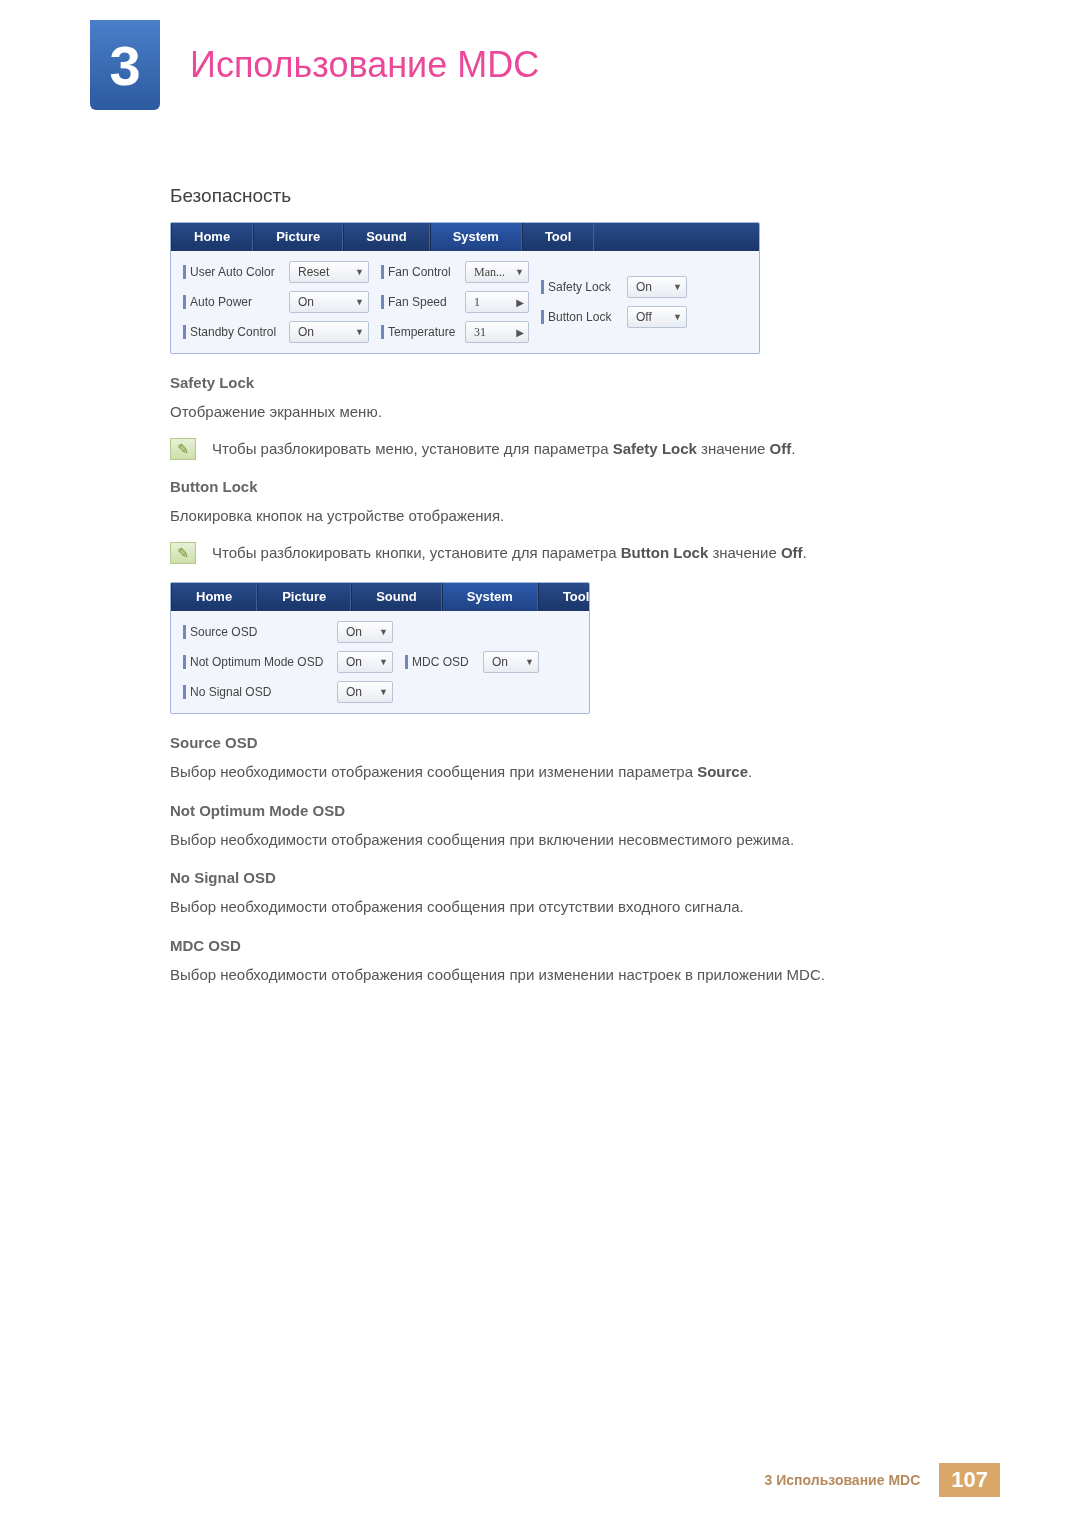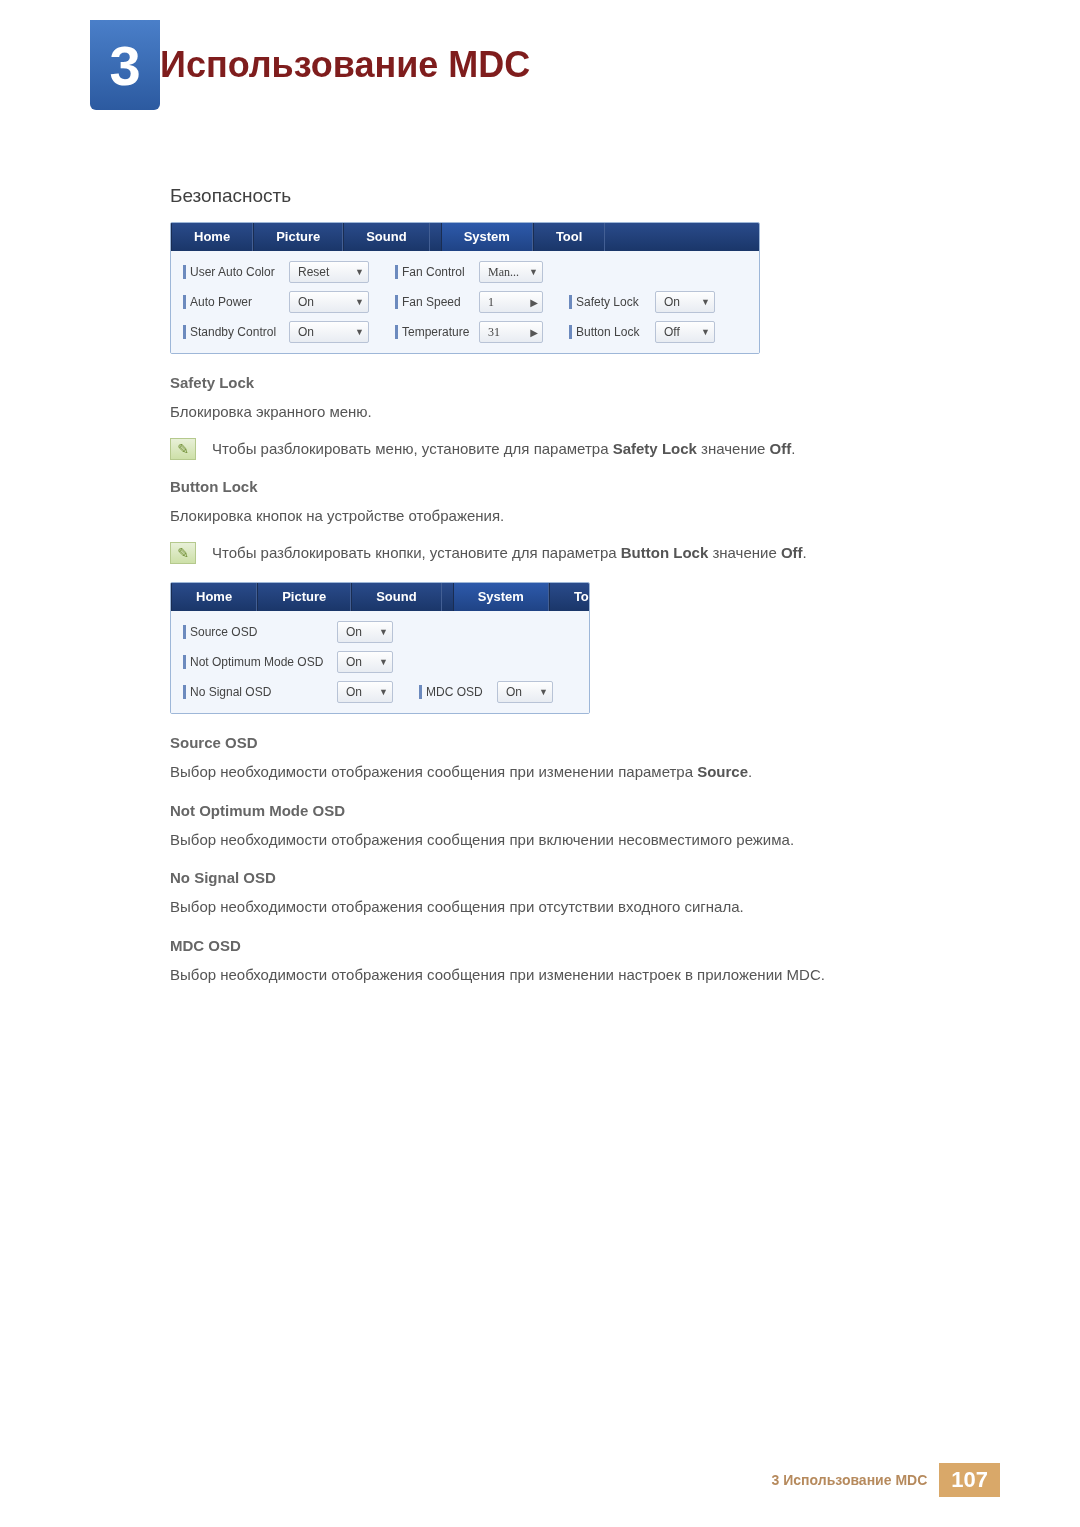--- a/index.html
+++ b/index.html
@@ -22,23 +22,24 @@
     font-size: 56px;
     font-weight: bold;
     width: 70px;
     height: 90px;
     display: flex;
     align-items: center;
     justify-content: center;
     border-radius: 0 0 6px 6px;
   }
   .chapter-title {
-    color: #7f1d1d;
+    color: #ec4899;
     font-size: 36px;
-    font-weight: bold;
+    font-weight: normal;
+    margin-left: 30px;
   }
 
   .content { padding: 0 90px 0 170px; }
 
   .section-heading {
     color: #404040;
     font-size: 19px;
     font-weight: normal;
     margin: 25px 0 15px;
   }
@@ -59,28 +60,28 @@
     flex: 0 0 auto;
     padding: 0 22px;
     color: #fff;
     font-size: 13px;
     font-weight: bold;
     line-height: 28px;
     border-right: 1px solid #435f94;
     border-left: 1px solid #1a2d52;
     text-align: left;
   }
-  .tab.active { background: linear-gradient(to bottom, #2d5aab, #1f4385); margin-left: 11px; }
+  .tab.active { background: linear-gradient(to bottom, #2d5aab, #1f4385); }
   .tab-spacer { flex: 1; }
   .panel-body {
     background: #f2f6fc;
     padding: 10px 12px;
     display: flex;
-    gap: 26px;
-    align-items: flex-end;
+    gap: 12px;
+    align-items: center;
   }
   .panel-column {
     display: flex;
     flex-direction: column;
     gap: 8px;
   }
   .field-row { display: flex; align-items: center; gap: 6px; }
   .field-label {
     font-size: 12px;
     color: #444;
@@ -135,21 +136,21 @@
   }
   .note-text { font-size: 15px; color: #555; line-height: 1.5; }
   .note-text b { font-weight: bold; }
 
   .footer {
     position: absolute;
     bottom: 30px;
     right: 80px;
     display: flex;
     align-items: center;
-    gap: 12px;
+    gap: 19px;
   }
   .footer-text { color: #b68a5d; font-size: 14px; font-weight: bold; }
   .footer-page {
     background: #d9a869;
     color: #fff;
     font-size: 22px;
     font-weight: bold;
     padding: 4px 12px;
   }
 </style>
@@ -234,21 +235,21 @@
             <span class="field-select">
               <span>Off</span>
               <span class="dropdown-arrow">▼</span>
             </span>
           </div>
       </div>
     </div>
   </div>
 
   <div class="subheading">Safety Lock</div>
-  <div class="body-text">Блокировка экранного меню.</div>
+  <div class="body-text">Отображение экранных меню.</div>
   <div class="note-row">
     <div class="note-icon">✎</div>
     <div class="note-text">
       <span>Чтобы разблокировать меню, установите для параметра </span><b>Safety Lock</b><span> значение </span><b>Off</b><span>.</span>
     </div>
   </div>
 
   <div class="subheading">Button Lock</div>
   <div class="body-text">Блокировка кнопок на устройстве отображения.</div>
   <div class="note-row">

